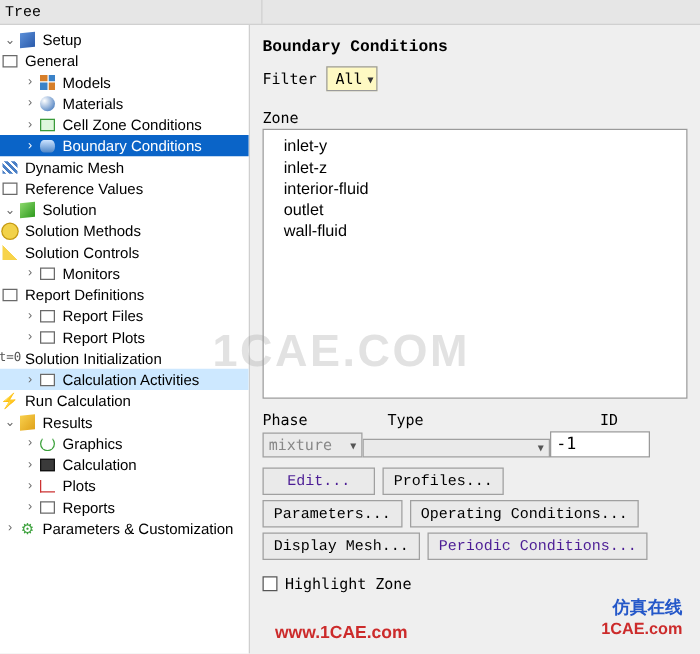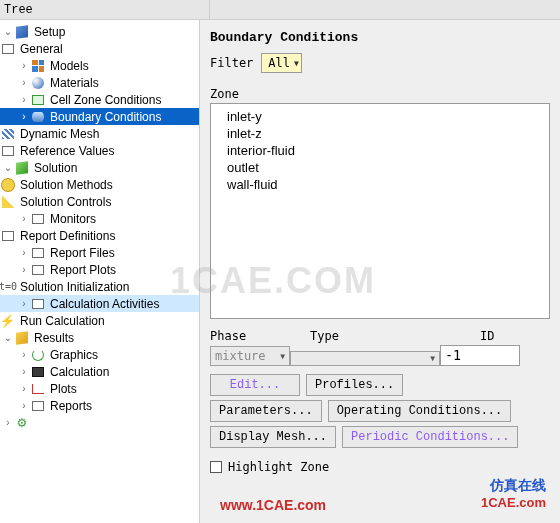--- a/index.html
+++ b/index.html
@@ -153,21 +153,21 @@
   .btn{
     border:1px solid #a0a0a0;
     background:#eaeaea;
     padding:3px 8px;
     font-family: Consolas,"Courier New",monospace;
     font-size:12px;
     cursor:pointer;
     min-width:90px;
     text-align:center;
   }
-  .btn.dis{color:#8b5cf6;cursor:default;}
+  .btn.dis{color:#4c1d95;cursor:default;}
   .chkrow{display:flex;align-items:center;gap:6px;margin-top:12px;font-family:Consolas,monospace;}
   .chk{width:12px;height:12px;border:1px solid #555;background:#fff;display:inline-block;}
   .wm{position:absolute;pointer-events:none;font-family:Arial;font-weight:bold;}
   .wm1{top:260px;left:170px;font-size:36px;color:rgba(160,160,160,0.3);letter-spacing:2px;}
   .wm2{bottom:10px;left:220px;font-size:14px;color:#cc2b2b;}
   .wm3{bottom:28px;right:14px;font-size:14px;color:#2558c9;}
   .wm4{bottom:13px;right:14px;font-size:13px;color:#cc2b2b;}
 </style>
 </head>
 <body>
@@ -336,20 +336,21 @@
       <span class="tog">›</span>
       <span class="icon">
           <span class="card"></span>
         </span>
       <span class="lbl">Reports</span>
     </div>
 
     <div class="tree-row ind0">
       <span class="tog">›</span>
       <span class="icon gear">⚙</span>
+      <span class="lbl">Parameters &amp; Customization</span>
     </div>
   </div>
 
   <div class="task">
     <div class="task-title">Boundary Conditions</div>
 
     <div class="filter-row">
       <span class="lab">Filter</span>
       <span class="combo">
         <span>All</span>

